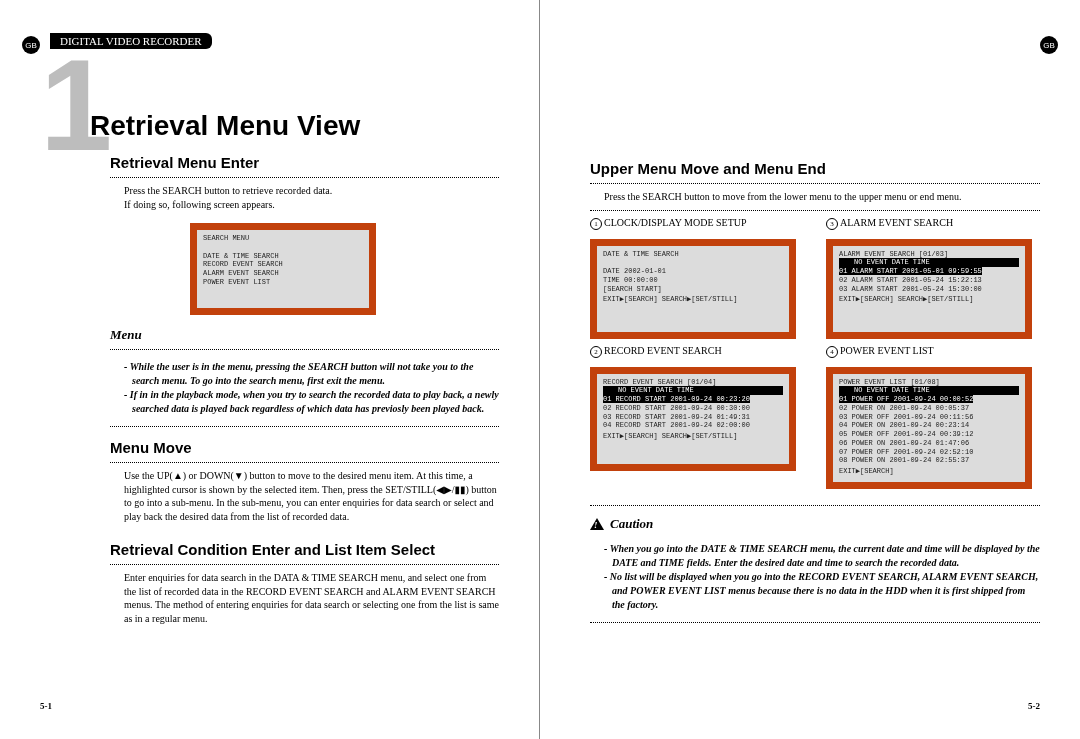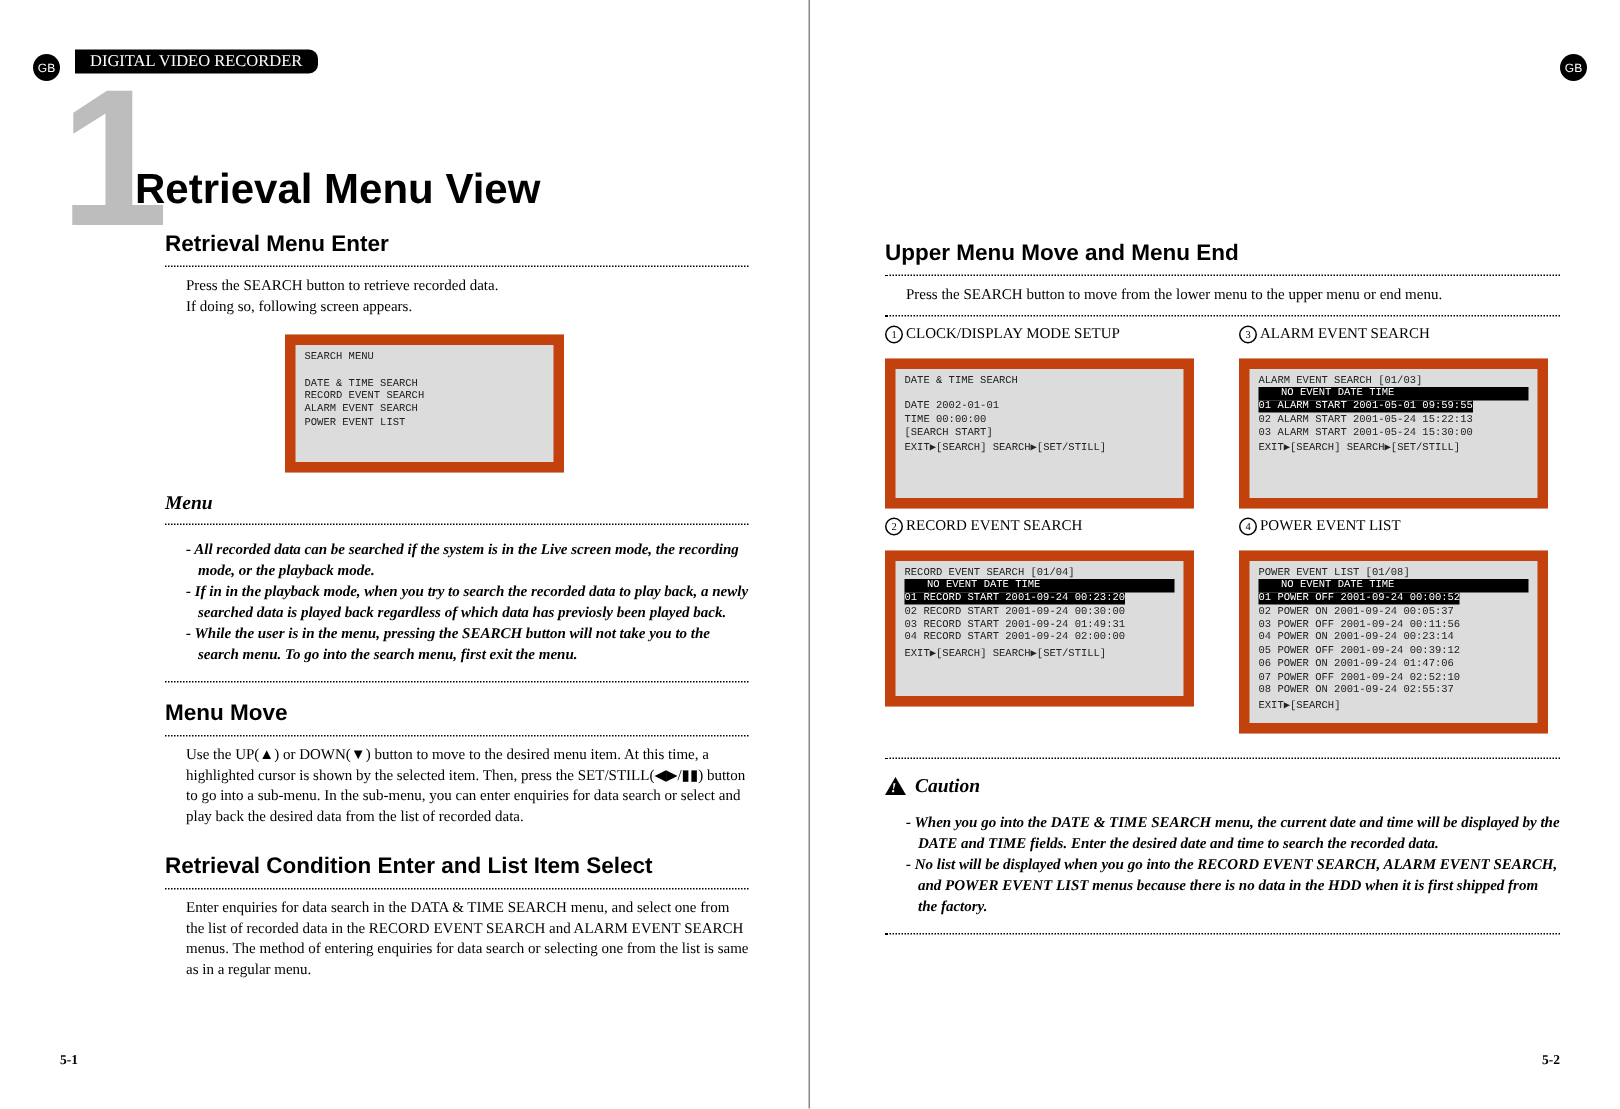--- a/index.html
+++ b/index.html
@@ -59,23 +59,22 @@
           <span>DATE &amp; TIME SEARCH</span><br>
           <span>RECORD EVENT SEARCH</span><br>
           <span>ALARM EVENT SEARCH</span><br>
           <span>POWER EVENT LIST</span>
         </div>
       </div>
 
       <div class="note-flag">Menu</div>
       <div class="dots"></div>
       <ul class="note-list">
-        <li>- <span>All recorded data can be searched if the system is in the Live screen mode, the recording mode, or the playback mode.</span></li>
+        <li>- <span>While the user is in the menu, pressing the SEARCH button will not take you to the search menu. To go into the search menu, first exit the menu.</span></li>
         <li>- <span>If in in the playback mode, when you try to search the recorded data to play back, a newly searched data is played back regardless of which data has previosly been played back.</span></li>
-        <li>- <span>While the user is in the menu, pressing the SEARCH button will not take you to the search menu. To go into the search menu, first exit the menu.</span></li>
       </ul>
       <div class="dots"></div>
 
       <div class="section-h">Menu Move</div>
       <div class="dots"></div>
       <div class="body-text">Use the UP(▲) or DOWN(▼) button to move to the desired menu item. At this time, a highlighted cursor is shown by the selected item. Then, press the SET/STILL(◀▶/▮▮) button to go into a sub-menu. In the sub-menu, you can enter enquiries for data search or select and play back the desired data from the list of recorded data.</div>
 
       <div class="section-h" style="margin-top:18px;">Retrieval Condition Enter and List Item Select</div>
       <div class="dots"></div>
       <div class="body-text">Enter enquiries for data search in the DATA &amp; TIME SEARCH menu, and select one from the list of recorded data in the RECORD EVENT SEARCH and ALARM EVENT SEARCH menus. The method of entering enquiries for data search or selecting one from the list is same as in a regular menu.</div>

